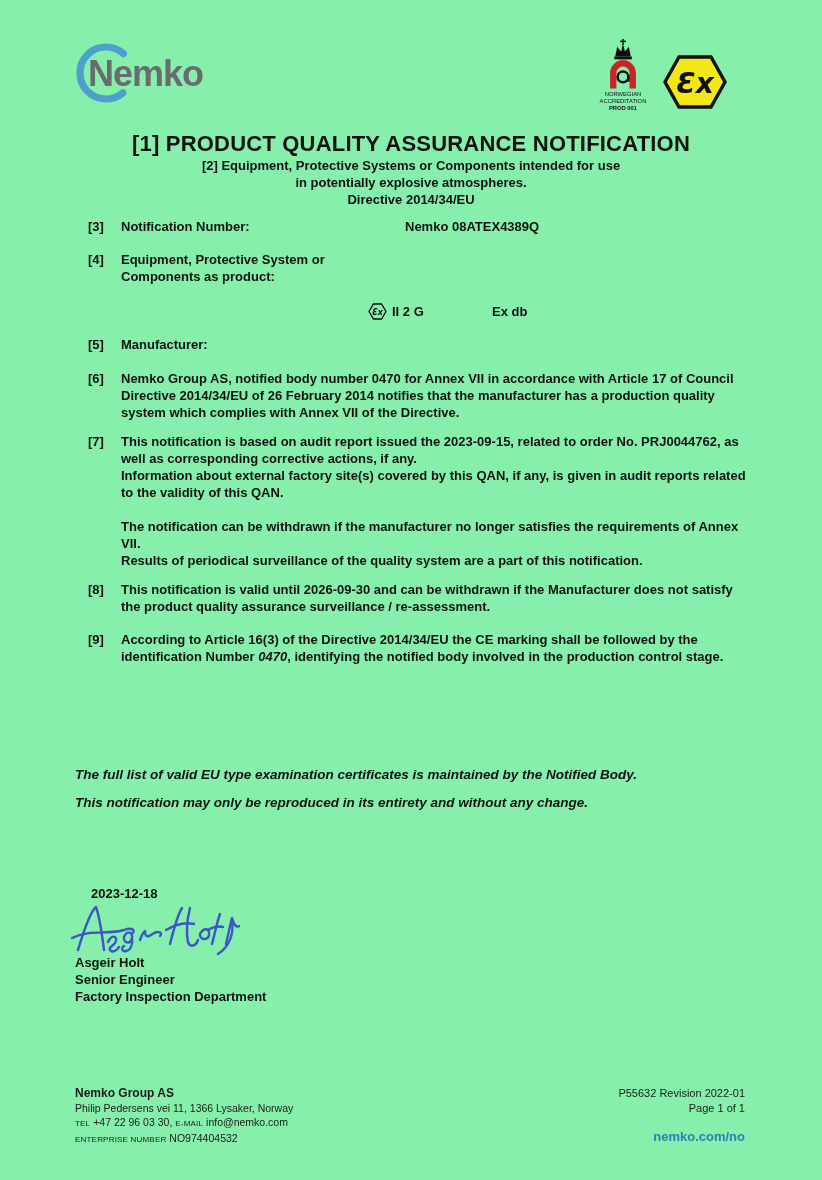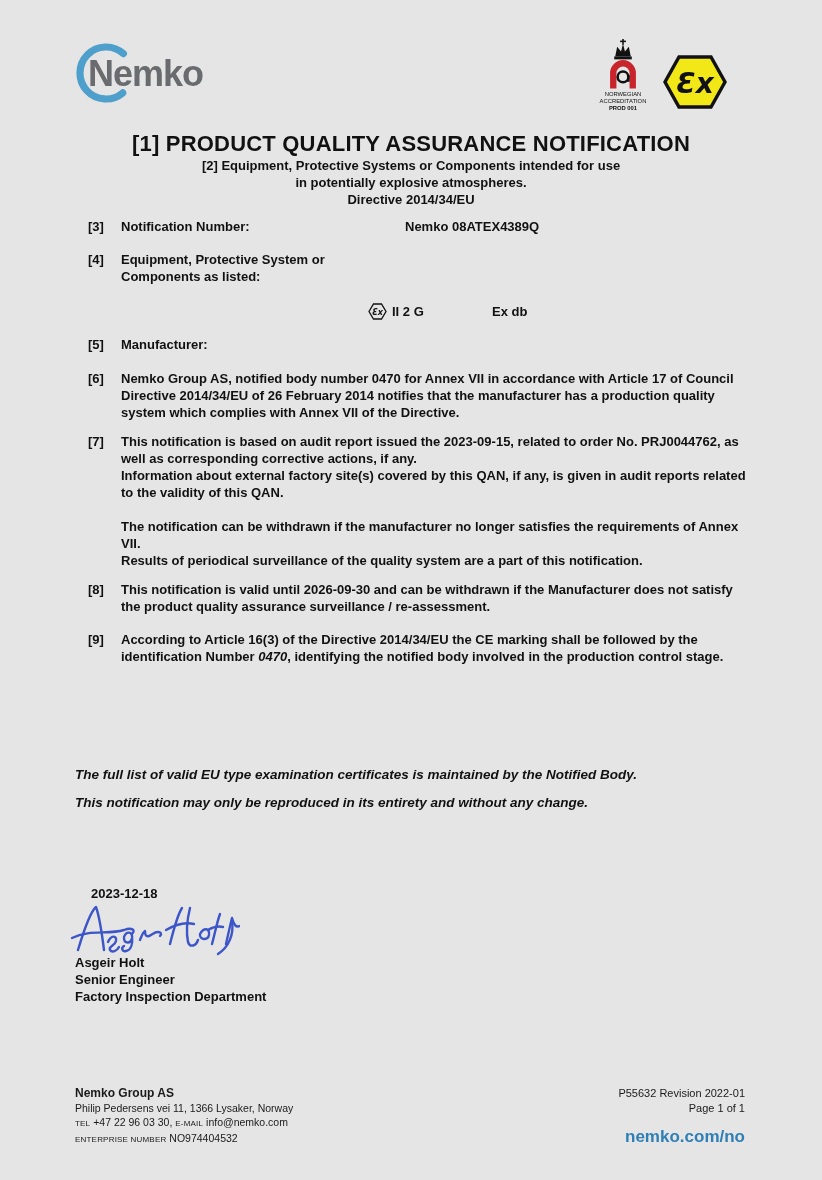--- a/index.html
+++ b/index.html
@@ -1,17 +1,17 @@
 <!DOCTYPE html>
 <html><head>
 <meta charset="utf-8">
 <style>
   html,body{margin:0;padding:0;background:#ffffff;}
   .page{
-    position:relative;width:822px;height:1180px;background:#e5e5e5;
+    position:relative;width:822px;height:1180px;background:#86efac;
     font-family:"Liberation Sans","DejaVu Sans",sans-serif;color:#111111;
     overflow:hidden;margin:0 auto;
   }
   
   .nemko-logo{position:absolute;left:74px;top:40px;width:152px;height:66px;}
   .accred-logo{position:absolute;left:592px;top:36px;width:62px;height:76px;}
   .ex-logo{position:absolute;left:662px;top:55px;width:66px;height:54px;}
   
   .title-block{position:absolute;left:0;top:131px;width:822px;text-align:center;}
   .title-main{font-size:22px;font-weight:bold;letter-spacing:0.2px;}
@@ -39,21 +39,21 @@
   .statements .st2{margin-top:11px;font-style:italic;}
   
   .sign-date{position:absolute;left:91px;top:886px;font-size:13px;font-weight:bold;}
   .sign-svg{position:absolute;left:70px;top:900px;}
   .sign-block{position:absolute;left:75px;top:954px;font-size:13px;font-weight:bold;line-height:17px;}
   
   .footer-left{position:absolute;left:75px;top:1086px;font-size:10.5px;line-height:14px;color:#1a1a1a;}
   .footer-company{font-size:12px;font-weight:bold;line-height:15px;}
   .small-label{font-size:8px;letter-spacing:0.2px;}
   .footer-right{position:absolute;right:77px;top:1086px;text-align:right;font-size:11px;line-height:15px;color:#1a1a1a;}
-  .footer-site{margin-top:13px;color:#2e7fb5;font-weight:bold;font-size:17px;cursor:pointer;}
+  .footer-site{margin-top:13px;color:#2e7fb5;font-weight:bold;font-size:13px;cursor:pointer;}
 </style>
 </head>
 <body>
 
 <div class="page">
 
   <svg class="nemko-logo" viewBox="0 0 152 66">
     <path d="M49.4,13.7 A26,26 0 1 0 48.7,52.9" fill="none" stroke="#4E9FCB" stroke-width="7.2" stroke-linecap="round"></path>
     <text x="14" y="46" font-size="36" font-weight="bold" fill="#6A6B6E" letter-spacing="-1">Nemko</text>
   </svg>
@@ -88,21 +88,21 @@
     <div class="row">
       <div class="num">[3]</div>
       <div class="lbl">Notification Number:</div>
       <div class="val">Nemko 08ATEX4389Q</div>
     </div>
 
     <div class="row mt16">
       <div class="num">[4]</div>
       <div class="lbl">
         <div>Equipment, Protective System or</div>
-        <div>Components as listed:</div>
+        <div>Components as product:</div>
       </div>
     </div>
 
     <div class="marking-row">
       <svg class="marking-hex" width="19" height="17" viewBox="0 0 19 17">
         <polygon points="5.5,1 13.5,1 18,8.5 13.5,16 5.5,16 1,8.5" fill="none" stroke="#111" stroke-width="1.3"></polygon>
         <text x="9.5" y="11.5" font-size="8" font-weight="bold" font-style="italic" text-anchor="middle" fill="#111" font-family="DejaVu Sans, sans-serif">Ɛx</text>
       </svg>
       <span class="marking-group">II 2 G</span>
       <span>Ex db</span>

